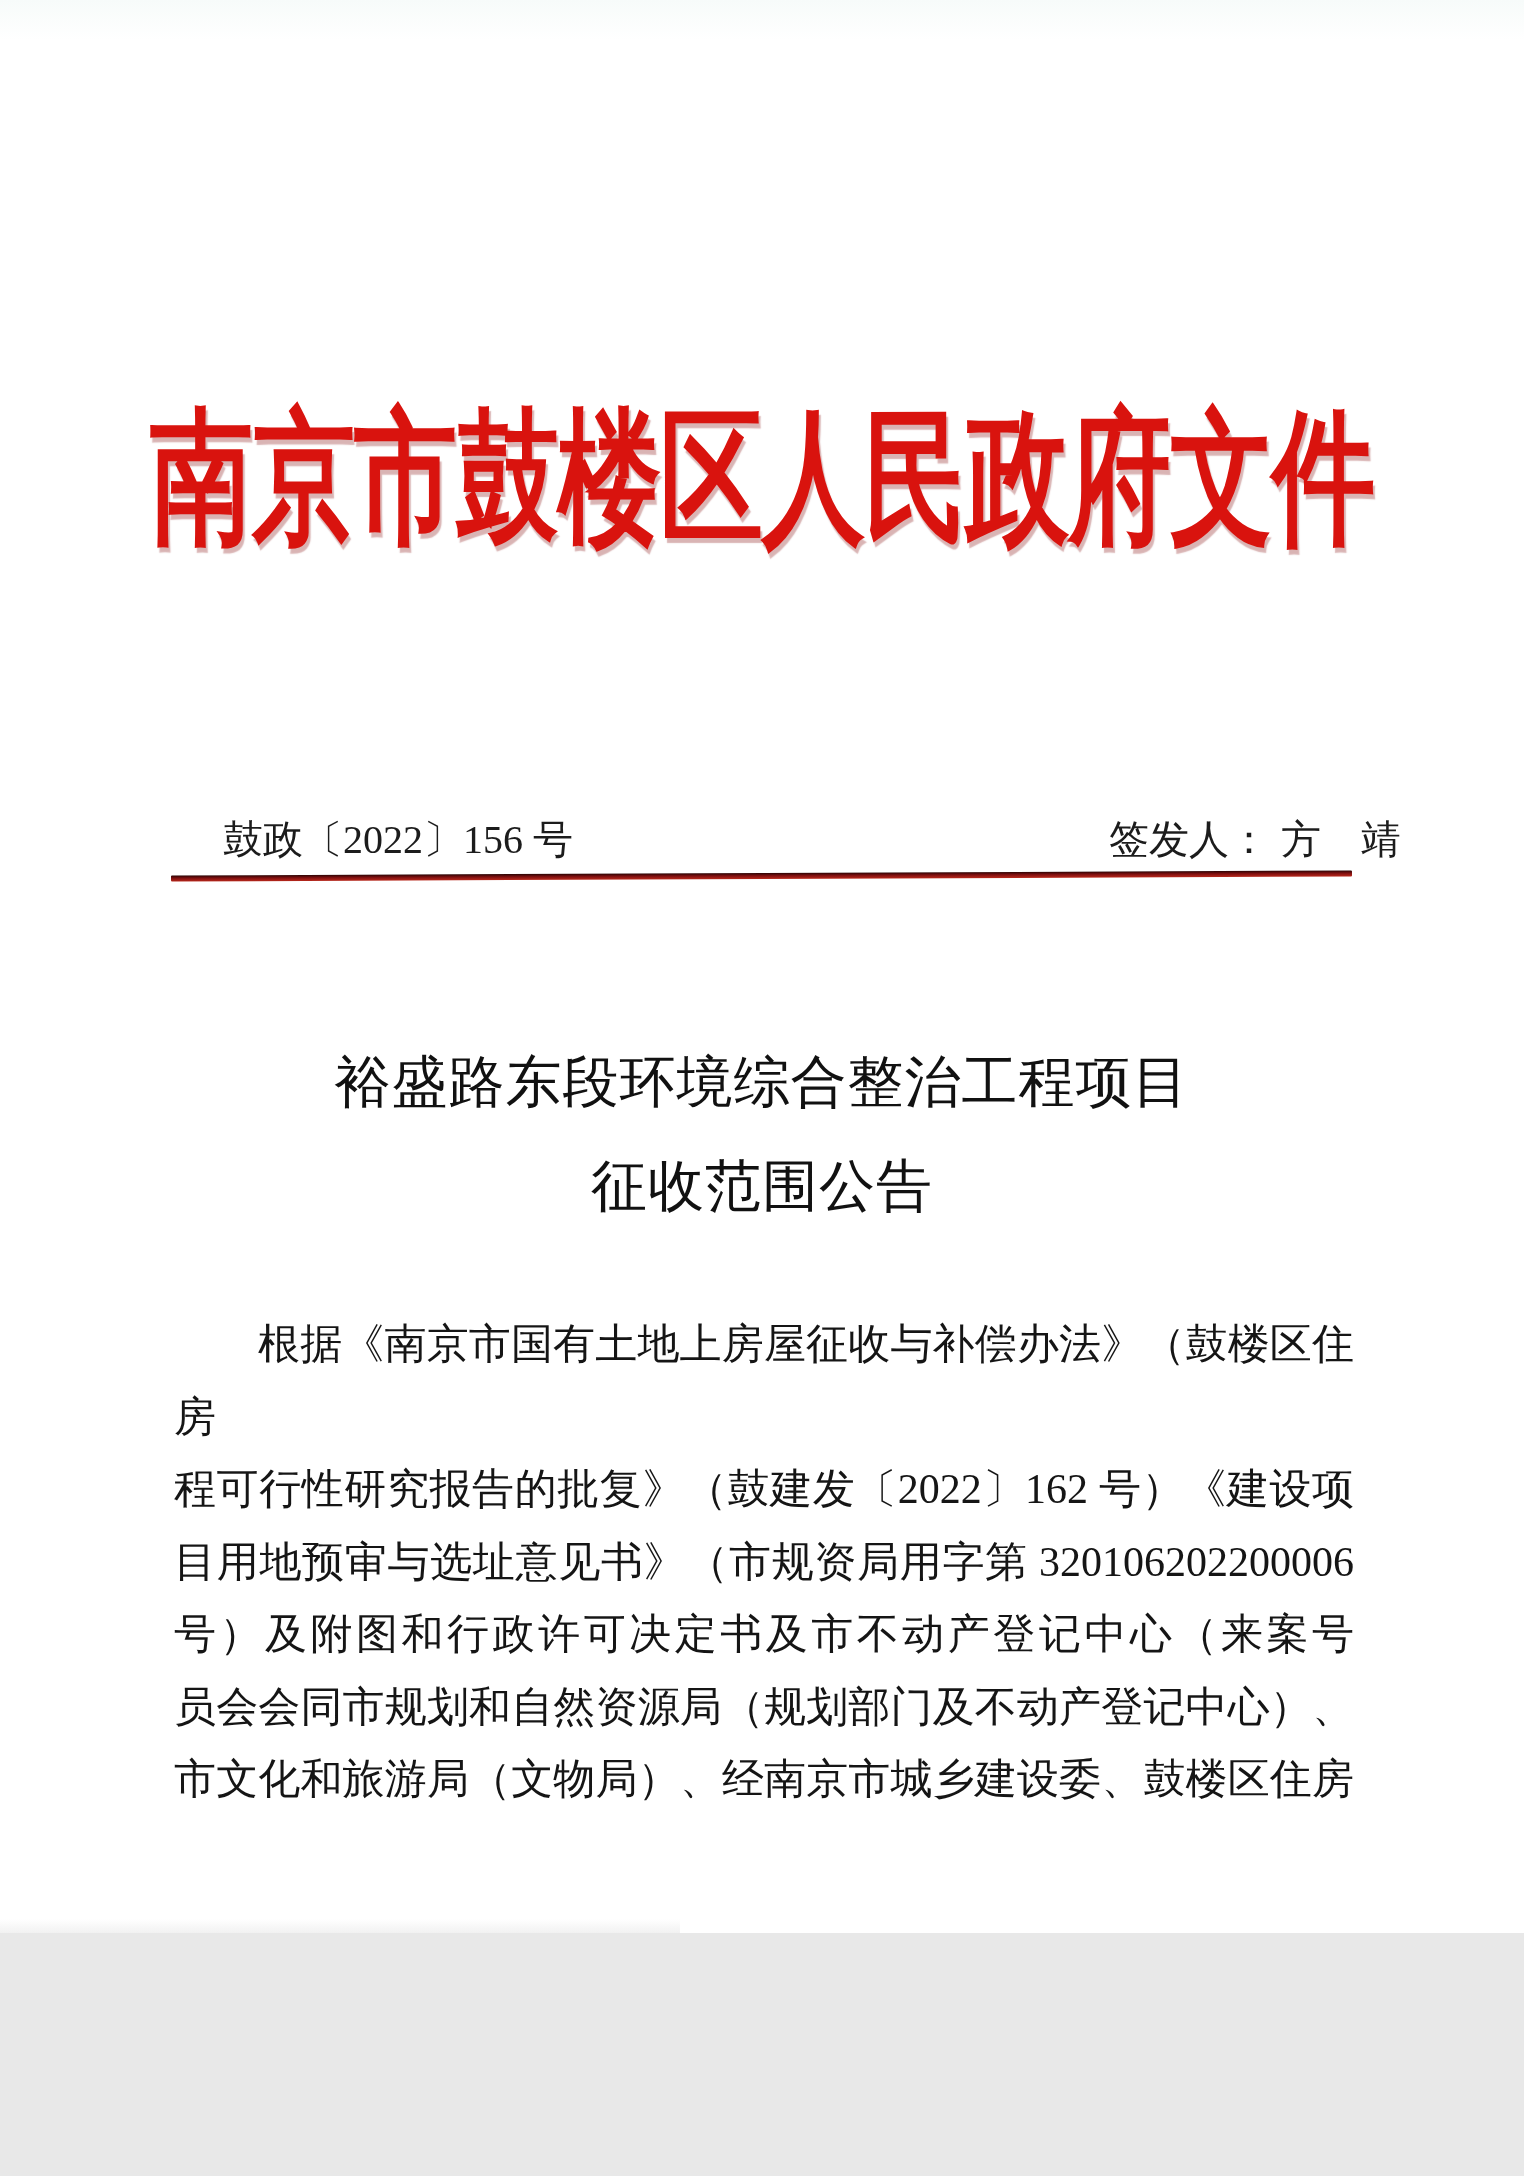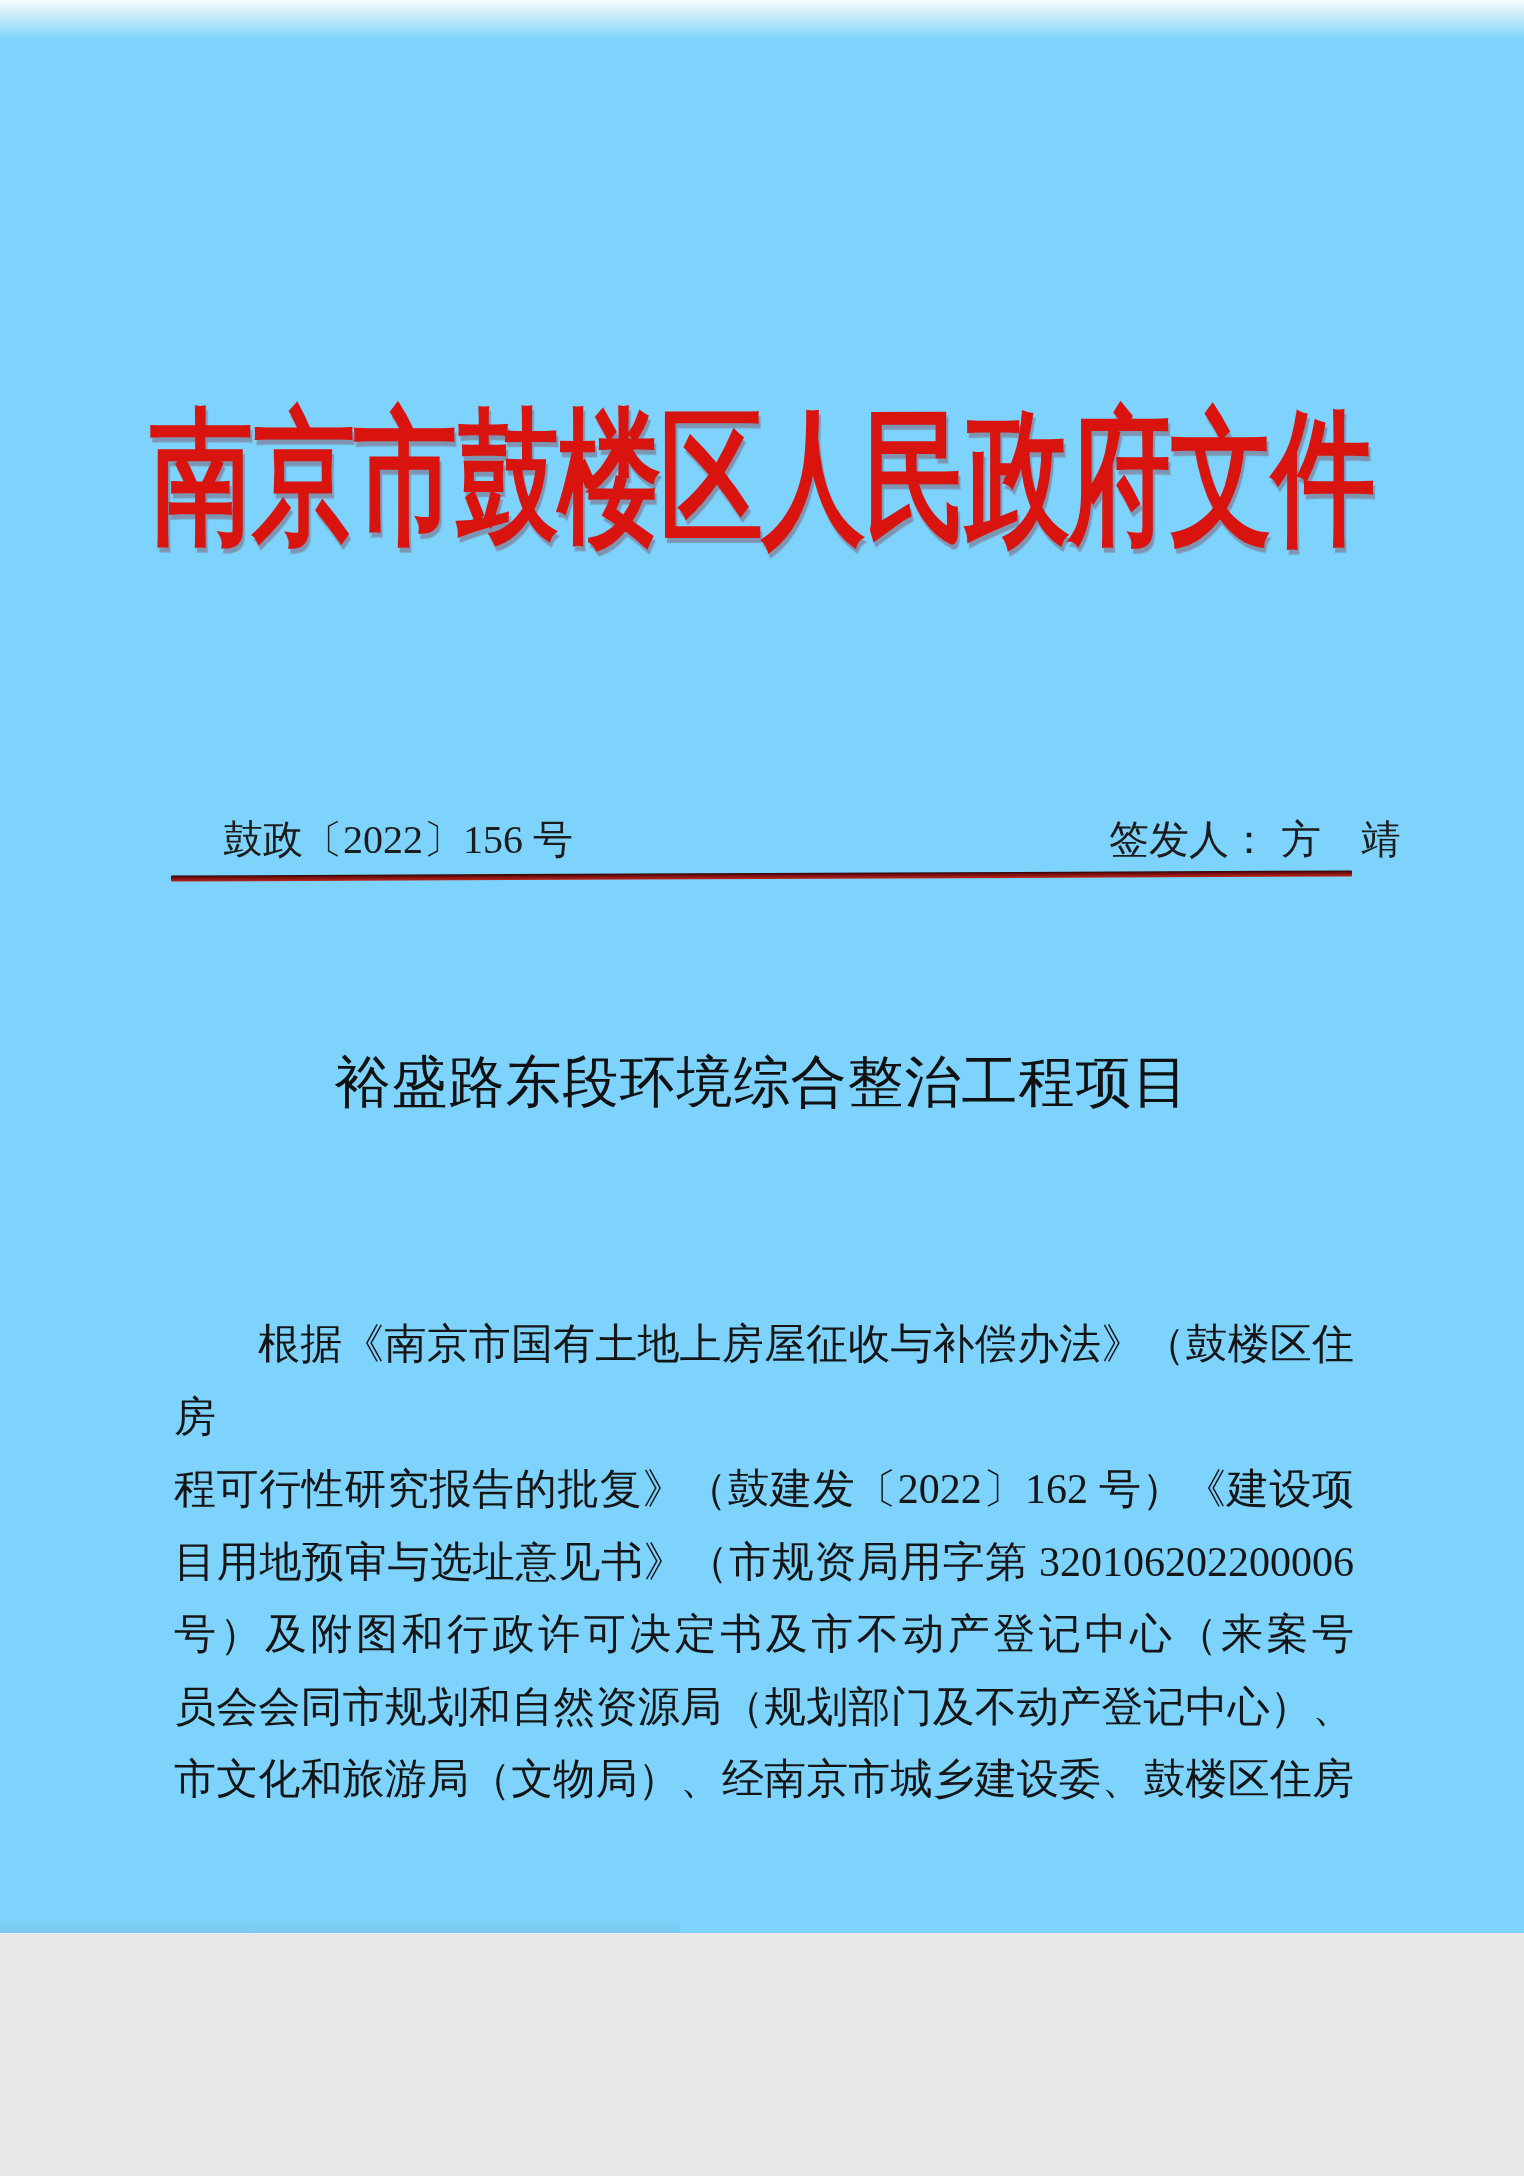--- a/index.html
+++ b/index.html
@@ -10,21 +10,21 @@
   html,body{
     margin:0;
     padding:0;
     background:#e8e8e8;
   }
   .page{
     position:relative;
     width:1524px;
     height:1933px;
     margin:0 auto;
-    background:#7dd3fc;
+    background:#ffffff;
     overflow:hidden;
     font-family:"Liberation Serif","DejaVu Serif",serif;
     color:#1c1c1c;
   }
   
   .scan-tint{
     position:absolute;
     top:0;left:0;right:0;
     height:40px;
     background:linear-gradient(#f7fbfa, rgba(255,255,255,0));
@@ -133,20 +133,21 @@
     <span class="issuer">
       <span>签发人：</span>
       <span>方　靖</span>
     </span>
   </div>
 
   <div class="red-rule"></div>
 
   <div class="notice-title">
     <div>裕盛路东段环境综合整治工程项目</div>
+    <div>征收范围公告</div>
   </div>
 
   <div class="body-block">
     <div class="body-line indent">根据《南京市国有土地上房屋征收与补偿办法》（鼓楼区住房</div>
     <div class="body-line">程可行性研究报告的批复》（鼓建发〔2022〕162 号）《建设项</div>
     <div class="body-line">目用地预审与选址意见书》（市规资局用字第 320106202200006</div>
     <div class="body-line">号）及附图和行政许可决定书及市不动产登记中心（来案号</div>
     <div class="body-line">员会会同市规划和自然资源局（规划部门及不动产登记中心）、</div>
     <div class="body-line">市文化和旅游局（文物局）、经南京市城乡建设委、鼓楼区住房</div>
   </div>

